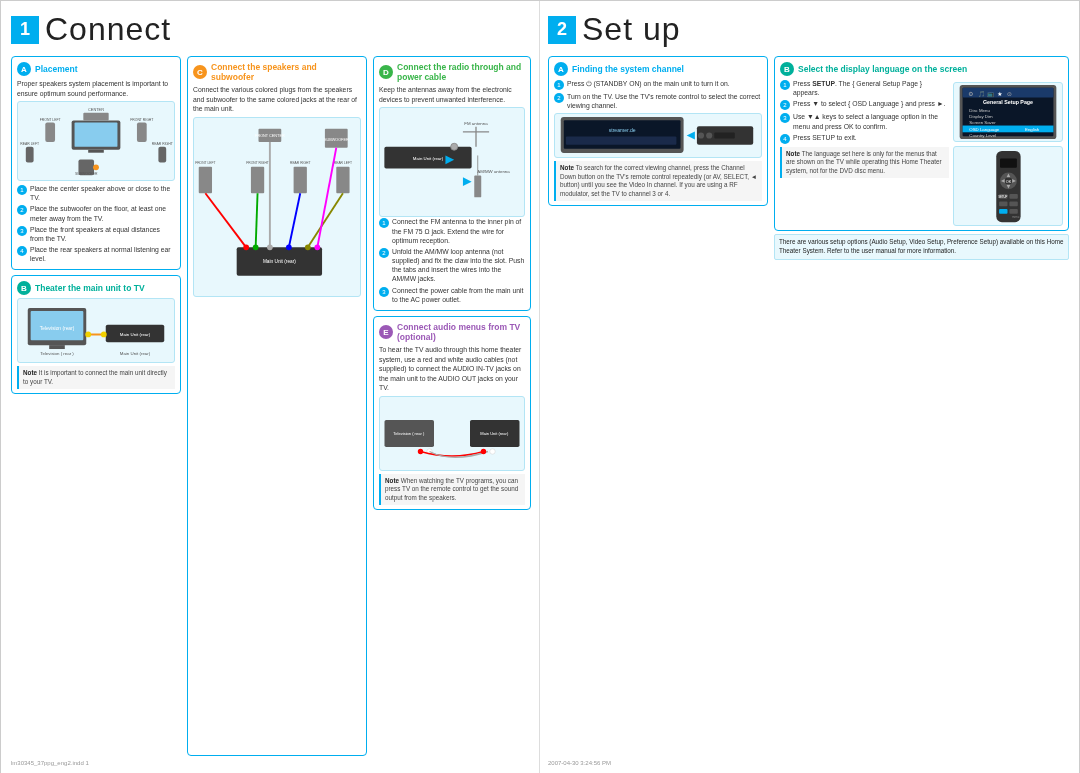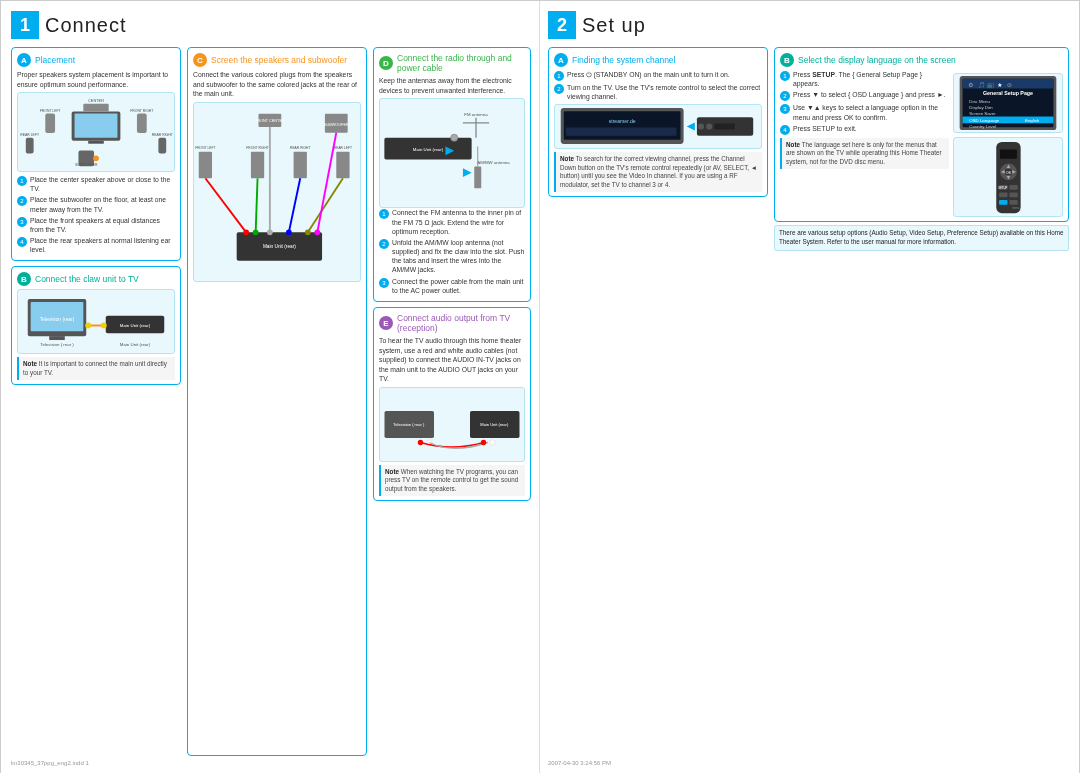--- a/index.html
+++ b/index.html
@@ -57,21 +57,21 @@
       color: #fff;
       font-size: 18px;
       font-weight: bold;
       display: flex;
       align-items: center;
       justify-content: center;
       margin-right: 6px;
     }
 
     .page-title-text {
-      font-size: 20px;
+      font-size: 32px;
       font-weight: 300;
       color: #222;
       letter-spacing: 1px;
     }
 
     
     .content-grid {
       display: flex;
       flex-direction: row;
       flex: 1;
@@ -126,21 +126,21 @@
       flex-shrink: 0;
     }
 
     .badge-blue { background: #00aeef; }
     .badge-teal { background: #00b09b; }
     .badge-orange { background: #f7941d; }
     .badge-green { background: #39b54a; }
 
     .section-title-text {
       font-size: 8.5px;
-      font-weight: normal;
+      font-weight: bold;
       color: #00aeef;
       line-height: 1.2;
     }
 
     .section-title-text.teal { color: #00b09b; }
     .section-title-text.orange { color: #f7941d; }
     .section-title-text.green { color: #39b54a; }
 
     .section-body {
       font-size: 6.8px;
@@ -344,21 +344,21 @@
           </div>
           <div class="step">
             <div class="step-num">4</div>
             <div class="step-text">Place the rear speakers at normal listening ear level.</div>
           </div>
         </div>
 
         <div class="section-box">
           <div class="section-title">
             <div class="section-badge badge-teal">B</div>
-            <span class="section-title-text teal">Connect the claw unit to TV</span>
+            <span class="section-title-text teal">Theater the main unit to TV</span>
           </div>
 
           <div class="illustration illus-tv-connect">
             <svg viewBox="0 0 160 62" class="svg-container">
 
               <rect x="10" y="8" width="60" height="38" rx="2" fill="#555"></rect>
               <rect x="13" y="11" width="54" height="30" rx="1" fill="#88ccee"></rect>
               <rect x="32" y="46" width="16" height="4" fill="#555"></rect>
               <text x="40" y="30" text-anchor="middle" font-size="5" fill="#fff">Television (rear)</text>
 
@@ -377,21 +377,21 @@
           <div class="note-box">
             <strong>Note</strong> <span>It is important to connect the main unit directly to your TV.</span>
           </div>
         </div>
       </div>
 
       <div class="col col-mid">
         <div class="section-box" style="flex:1;">
           <div class="section-title">
             <div class="section-badge badge-orange">C</div>
-            <span class="section-title-text orange">Screen the speakers and subwoofer</span>
+            <span class="section-title-text orange">Connect the speakers and subwoofer</span>
           </div>
           <div class="section-body">Connect the various colored plugs from the speakers and subwoofer to the same colored jacks at the rear of the main unit.</div>
 
           <div class="illustration illus-wiring">
             <svg viewBox="0 0 175 175" class="svg-container">
 
               <rect x="45" y="130" width="90" height="30" rx="2" fill="#333"></rect>
               <text x="90" y="147" text-anchor="middle" font-size="5" fill="#fff">Main Unit (rear)</text>
 
               <rect x="68" y="5" width="24" height="14" rx="1" fill="#888"></rect>
@@ -470,21 +470,21 @@
           </div>
           <div class="step">
             <div class="step-num">3</div>
             <div class="step-text">Connect the power cable from the main unit to the AC power outlet.</div>
           </div>
         </div>
 
         <div class="section-box">
           <div class="section-title">
             <div class="section-badge" style="background:#9b59b6;">E</div>
-            <span class="section-title-text" style="color:#9b59b6;">Connect audio output from TV (reception)</span>
+            <span class="section-title-text" style="color:#9b59b6;">Connect audio menus from TV (optional)</span>
           </div>
           <div class="section-body">To hear the TV audio through this home theater system, use a red and white audio cables (not supplied) to connect the AUDIO IN-TV jacks on the main unit to the AUDIO OUT jacks on your TV.</div>
 
           <div class="illustration illus-audio">
             <svg viewBox="0 0 160 70" class="svg-container">
 
               <rect x="5" y="20" width="55" height="30" rx="2" fill="#555"></rect>
               <text x="32" y="37" text-anchor="middle" font-size="4.5" fill="#fff">Television ( rear )</text>
 
               <circle cx="45" cy="55" r="3" fill="#ff0000"></circle>

